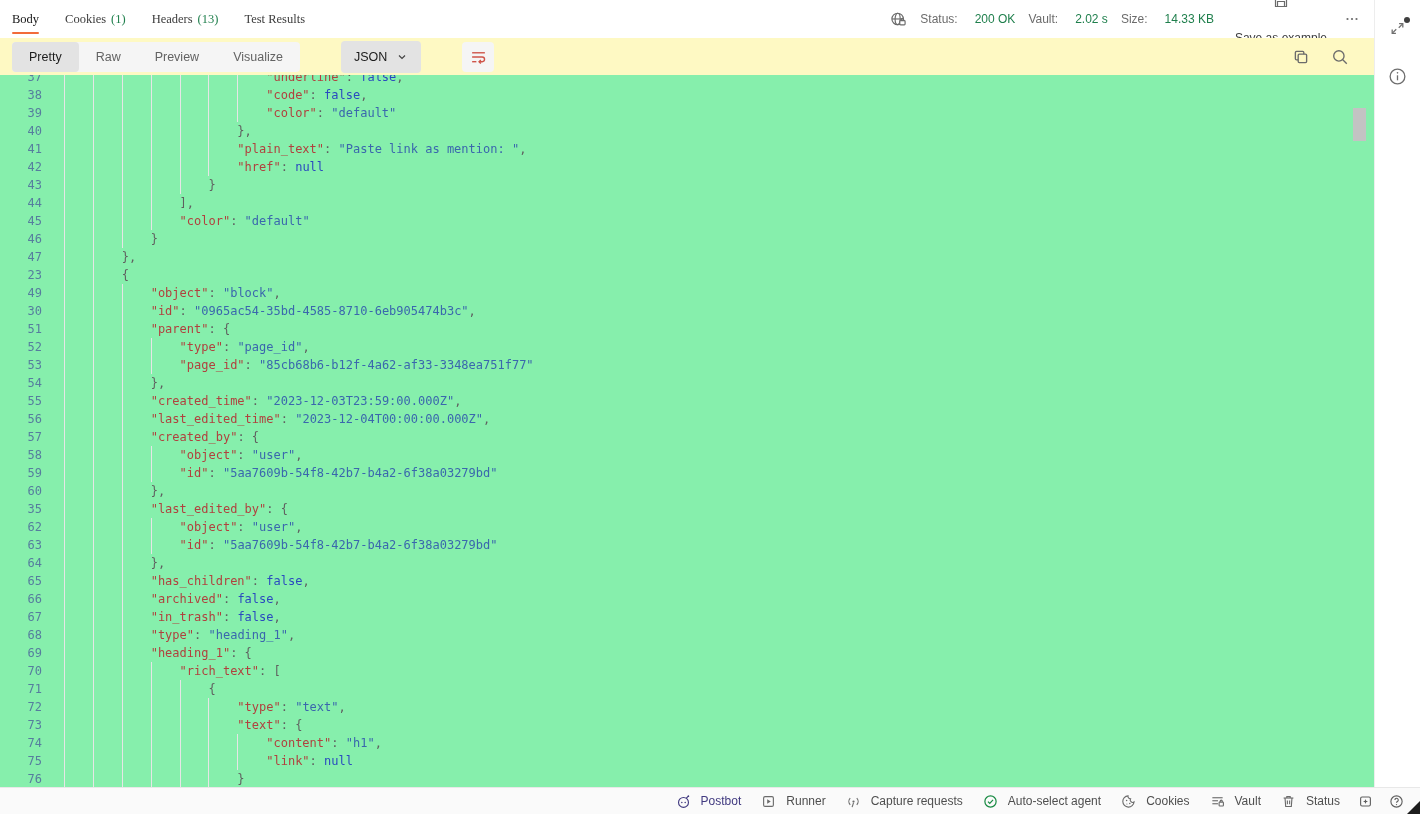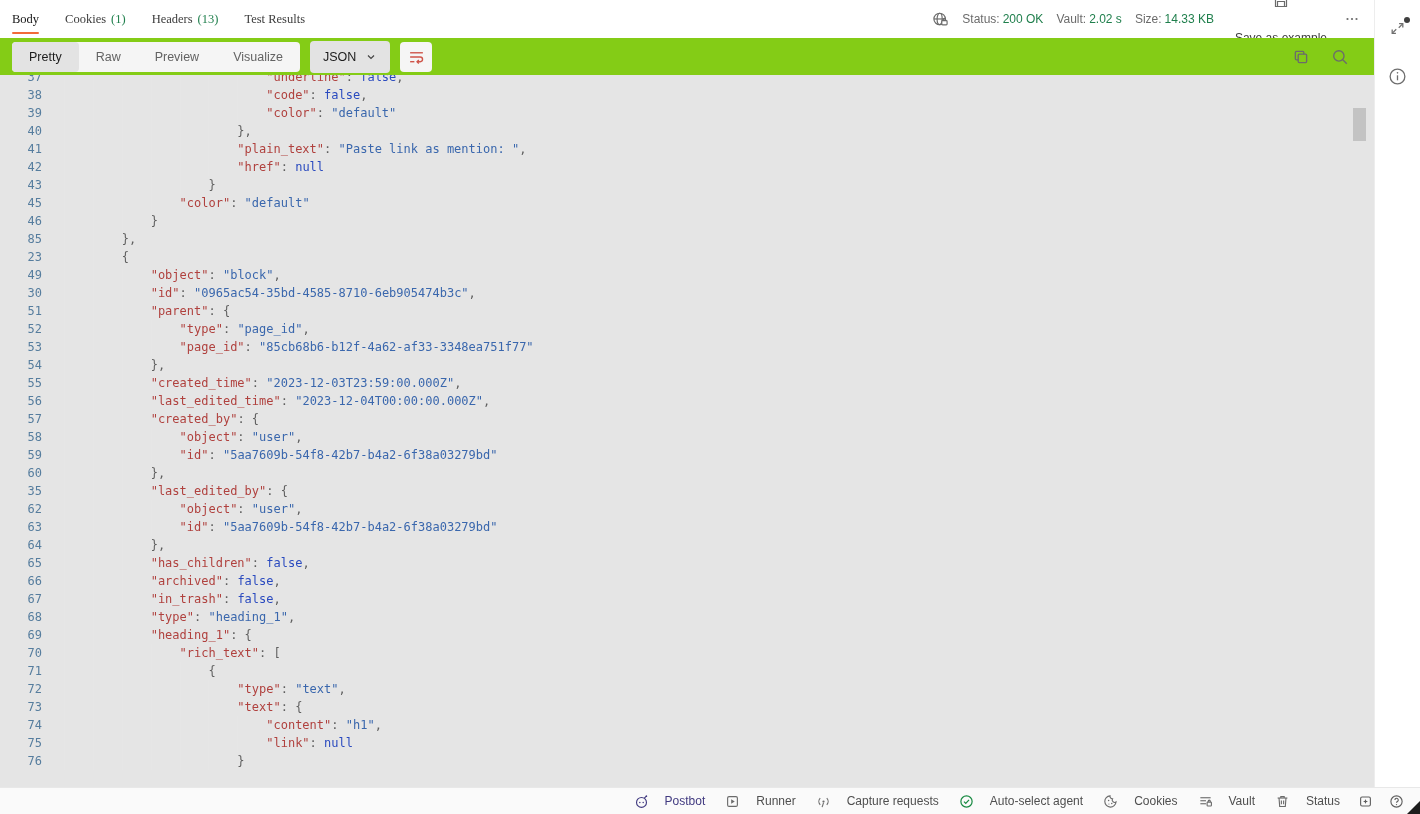--- a/index.html
+++ b/index.html
@@ -10,56 +10,56 @@
   
   .tabs-row { position:absolute; top:0; left:0; right:46px; height:38px; display:flex; align-items:center; justify-content:space-between; padding:0 14px 0 12px; background:#fff; }
   .tabs-left { display:flex; align-items:center; height:100%; }
   .tab { position:relative; height:100%; display:flex; align-items:center; margin-right:26px; font-size:12.5px; color:#3c3c3c; cursor:pointer; background:none; border:none; font-family:Liberation Serif, serif; }
   .tab.active { color:#171717; }
   .tab.active::after { content:""; position:absolute; left:0; right:0; bottom:4px; height:2px; background:var(--accent); border-radius:1px; }
   .tab-count { color:var(--green); margin-left:5px; }
   .tab-count:empty { margin-left:0; }
   .tabs-right { display:flex; align-items:center; gap:13px; font-size:12px; color:#6b6b6b; }
   .meta-pair { white-space:nowrap; }
-  .meta-value { color:var(--green); margin-left:3px;text-align:center; }
+  .meta-value { color:var(--green); margin-left:17px;text-align:center; }
   .save-example { display:flex; align-items:center; gap:22px; font-size:12px; color:#3c3c3c; background:none; border:none; font-family:inherit; cursor:pointer; margin-left:8px;flex-direction:column; }
   .icon { display:inline-flex; align-items:center; justify-content:center; color:#6b6b6b; }
   .more-btn { background:none; border:none; color:#6b6b6b; cursor:pointer; display:flex; align-items:center; margin-left:4px; }
 
   
-  .toolbar-row { position:absolute; top:38px; left:0; right:46px; height:37px; display:flex; align-items:center; padding:0 12px; background:#84cc16; }
+  .toolbar-row { position:absolute; top:38px; left:0; right:46px; height:37px; display:flex; align-items:center; padding:0 12px; background:#fef9c3;gap:31px; }
   .segmented { display:flex; background:#f5f5f5; border-radius:4px; height:30px; align-items:stretch; }
   .seg { border:none; background:transparent; padding:0 17px; font-size:12.5px; color:#636363; border-radius:4px; font-family:inherit; cursor:pointer; }
   .seg.active { background:#e3e3e3; color:#1c1c1c; }
   .lang-dd { margin-left:10px; height:32px; background:#e3e3e3; border:none; border-radius:4px; display:flex; align-items:center; gap:9px; padding:0 13px; font-size:12.5px; color:#1c1c1c; font-family:inherit; cursor:pointer; }
   .wrap-btn { margin-left:10px; height:30px; width:32px; background:#f5f5f5; border:none; border-radius:4px; color:#cf5449; display:flex; align-items:center; justify-content:center; cursor:pointer; }
   .toolbar-right { margin-left:auto; display:flex; align-items:center; gap:21px; padding-right:13px; }
   .tool-icon-btn { background:none; border:none; color:#6b6b6b; cursor:pointer; display:flex; align-items:center; }
 
   
-  .code-viewport { position:absolute; top:75px; left:0; right:46px; bottom:27px; overflow:hidden; background:#e5e5e5; }
+  .code-viewport { position:absolute; top:75px; left:0; right:46px; bottom:27px; overflow:hidden; background:#86efac; }
   #code-content { margin-top:-7px; }
   .code-line { display:flex; height:18px; line-height:18px; font-family:"DejaVu Sans Mono", monospace; font-size:12px; white-space:pre; }
   .line-number { width:42px; text-align:right; color:var(--line-number); flex:none; user-select:none; }
   .line-body { margin-left:22px; display:flex; align-items:stretch; }
   .indent-guide { width:4ch; border-left:1px solid #e6e6e6; flex:none; }
   .tok-key { color:var(--json-key); }
   .tok-str { color:var(--json-string); }
   .tok-kw { color:var(--json-keyword); font-weight:normal; }
   .tok-punc { color:var(--json-punct); }
   .scrollbar-thumb { position:absolute; right:8px; top:33px; width:13px; height:33px; background:#c3c3c3; }
 
   
   .right-strip { position:absolute; top:0; right:0; width:46px; bottom:27px; border-left:1px solid #ededed; background:#fff; display:flex; flex-direction:column; align-items:center; padding-top:20px; gap:30px; }
   .strip-btn { position:relative; background:none; border:none; color:#6e6e6e; cursor:pointer; display:flex; align-items:center; justify-content:center; }
   .strip-dot { position:absolute; top:-3px; right:-4px; width:6px; height:6px; border-radius:50%; background:#3f3f3f; }
 
   
   .status-bar { position:absolute; left:0; right:0; bottom:0; height:27px; background:#fafafa; border-top:1px solid #e8e8e8; display:flex; align-items:center; justify-content:flex-end; padding:0 8px; }
-  .sb-item { display:flex; align-items:center; gap:16px; padding:0 10px; font-size:12px; color:#4f4f4f; background:none; border:none; font-family:inherit; cursor:pointer; white-space:nowrap; }
+  .sb-item { display:flex; align-items:center; gap:10px; padding:0 10px; font-size:12px; color:#4f4f4f; background:none; border:none; font-family:inherit; cursor:pointer; white-space:nowrap; }
   .sb-item .icon { color:#6b6b6b; }
   .sb-item.postbot, .sb-item.postbot .icon { color:#413a80; }
   .sb-item .check-icon { color:#188a42; }
   .sb-icon-btn { background:none; border:none; color:#5f5f5f; cursor:pointer; display:flex; align-items:center; padding:0 8px; }
   .corner-wedge { position:absolute; right:0; bottom:0; width:13px; height:13px; background:#1d1d1d; clip-path:polygon(100% 0, 100% 100%, 0 100%); }
 </style>
 </head>
 <body>
 
 <div class="app">
@@ -165,23 +165,24 @@
 
   <div class="code-viewport">
     <div id="code-content">
         <div class="code-line"><span class="line-number">37</span><span class="line-body"><span class="indent-guide"></span><span class="indent-guide"></span><span class="indent-guide"></span><span class="indent-guide"></span><span class="indent-guide"></span><span class="indent-guide"></span><span class="indent-guide"></span><span class="tok-key">"underline"</span><span class="tok-punc">:</span><span class="tok-punc"> </span><span class="tok-kw">false</span><span class="tok-punc">,</span></span></div>
         <div class="code-line"><span class="line-number">38</span><span class="line-body"><span class="indent-guide"></span><span class="indent-guide"></span><span class="indent-guide"></span><span class="indent-guide"></span><span class="indent-guide"></span><span class="indent-guide"></span><span class="indent-guide"></span><span class="tok-key">"code"</span><span class="tok-punc">:</span><span class="tok-punc"> </span><span class="tok-kw">false</span><span class="tok-punc">,</span></span></div>
         <div class="code-line"><span class="line-number">39</span><span class="line-body"><span class="indent-guide"></span><span class="indent-guide"></span><span class="indent-guide"></span><span class="indent-guide"></span><span class="indent-guide"></span><span class="indent-guide"></span><span class="indent-guide"></span><span class="tok-key">"color"</span><span class="tok-punc">:</span><span class="tok-punc"> </span><span class="tok-str">"default"</span></span></div>
         <div class="code-line"><span class="line-number">40</span><span class="line-body"><span class="indent-guide"></span><span class="indent-guide"></span><span class="indent-guide"></span><span class="indent-guide"></span><span class="indent-guide"></span><span class="indent-guide"></span><span class="tok-punc">},</span></span></div>
         <div class="code-line"><span class="line-number">41</span><span class="line-body"><span class="indent-guide"></span><span class="indent-guide"></span><span class="indent-guide"></span><span class="indent-guide"></span><span class="indent-guide"></span><span class="indent-guide"></span><span class="tok-key">"plain_text"</span><span class="tok-punc">:</span><span class="tok-punc"> </span><span class="tok-str">"Paste link as mention: "</span><span class="tok-punc">,</span></span></div>
         <div class="code-line"><span class="line-number">42</span><span class="line-body"><span class="indent-guide"></span><span class="indent-guide"></span><span class="indent-guide"></span><span class="indent-guide"></span><span class="indent-guide"></span><span class="indent-guide"></span><span class="tok-key">"href"</span><span class="tok-punc">:</span><span class="tok-punc"> </span><span class="tok-kw">null</span></span></div>
         <div class="code-line"><span class="line-number">43</span><span class="line-body"><span class="indent-guide"></span><span class="indent-guide"></span><span class="indent-guide"></span><span class="indent-guide"></span><span class="indent-guide"></span><span class="tok-punc">}</span></span></div>
+        <div class="code-line"><span class="line-number">44</span><span class="line-body"><span class="indent-guide"></span><span class="indent-guide"></span><span class="indent-guide"></span><span class="indent-guide"></span><span class="tok-punc">],</span></span></div>
         <div class="code-line"><span class="line-number">45</span><span class="line-body"><span class="indent-guide"></span><span class="indent-guide"></span><span class="indent-guide"></span><span class="indent-guide"></span><span class="tok-key">"color"</span><span class="tok-punc">:</span><span class="tok-punc"> </span><span class="tok-str">"default"</span></span></div>
         <div class="code-line"><span class="line-number">46</span><span class="line-body"><span class="indent-guide"></span><span class="indent-guide"></span><span class="indent-guide"></span><span class="tok-punc">}</span></span></div>
-        <div class="code-line"><span class="line-number">85</span><span class="line-body"><span class="indent-guide"></span><span class="indent-guide"></span><span class="tok-punc">},</span></span></div>
+        <div class="code-line"><span class="line-number">47</span><span class="line-body"><span class="indent-guide"></span><span class="indent-guide"></span><span class="tok-punc">},</span></span></div>
         <div class="code-line"><span class="line-number">23</span><span class="line-body"><span class="indent-guide"></span><span class="indent-guide"></span><span class="tok-punc">{</span></span></div>
         <div class="code-line"><span class="line-number">49</span><span class="line-body"><span class="indent-guide"></span><span class="indent-guide"></span><span class="indent-guide"></span><span class="tok-key">"object"</span><span class="tok-punc">:</span><span class="tok-punc"> </span><span class="tok-str">"block"</span><span class="tok-punc">,</span></span></div>
         <div class="code-line"><span class="line-number">30</span><span class="line-body"><span class="indent-guide"></span><span class="indent-guide"></span><span class="indent-guide"></span><span class="tok-key">"id"</span><span class="tok-punc">:</span><span class="tok-punc"> </span><span class="tok-str">"0965ac54-35bd-4585-8710-6eb905474b3c"</span><span class="tok-punc">,</span></span></div>
         <div class="code-line"><span class="line-number">51</span><span class="line-body"><span class="indent-guide"></span><span class="indent-guide"></span><span class="indent-guide"></span><span class="tok-key">"parent"</span><span class="tok-punc">:</span><span class="tok-punc"> {</span></span></div>
         <div class="code-line"><span class="line-number">52</span><span class="line-body"><span class="indent-guide"></span><span class="indent-guide"></span><span class="indent-guide"></span><span class="indent-guide"></span><span class="tok-key">"type"</span><span class="tok-punc">:</span><span class="tok-punc"> </span><span class="tok-str">"page_id"</span><span class="tok-punc">,</span></span></div>
         <div class="code-line"><span class="line-number">53</span><span class="line-body"><span class="indent-guide"></span><span class="indent-guide"></span><span class="indent-guide"></span><span class="indent-guide"></span><span class="tok-key">"page_id"</span><span class="tok-punc">:</span><span class="tok-punc"> </span><span class="tok-str">"85cb68b6-b12f-4a62-af33-3348ea751f77"</span></span></div>
         <div class="code-line"><span class="line-number">54</span><span class="line-body"><span class="indent-guide"></span><span class="indent-guide"></span><span class="indent-guide"></span><span class="tok-punc">},</span></span></div>
         <div class="code-line"><span class="line-number">55</span><span class="line-body"><span class="indent-guide"></span><span class="indent-guide"></span><span class="indent-guide"></span><span class="tok-key">"created_time"</span><span class="tok-punc">:</span><span class="tok-punc"> </span><span class="tok-str">"2023-12-03T23:59:00.000Z"</span><span class="tok-punc">,</span></span></div>
         <div class="code-line"><span class="line-number">56</span><span class="line-body"><span class="indent-guide"></span><span class="indent-guide"></span><span class="indent-guide"></span><span class="tok-key">"last_edited_time"</span><span class="tok-punc">:</span><span class="tok-punc"> </span><span class="tok-str">"2023-12-04T00:00:00.000Z"</span><span class="tok-punc">,</span></span></div>
         <div class="code-line"><span class="line-number">57</span><span class="line-body"><span class="indent-guide"></span><span class="indent-guide"></span><span class="indent-guide"></span><span class="tok-key">"created_by"</span><span class="tok-punc">:</span><span class="tok-punc"> {</span></span></div>

